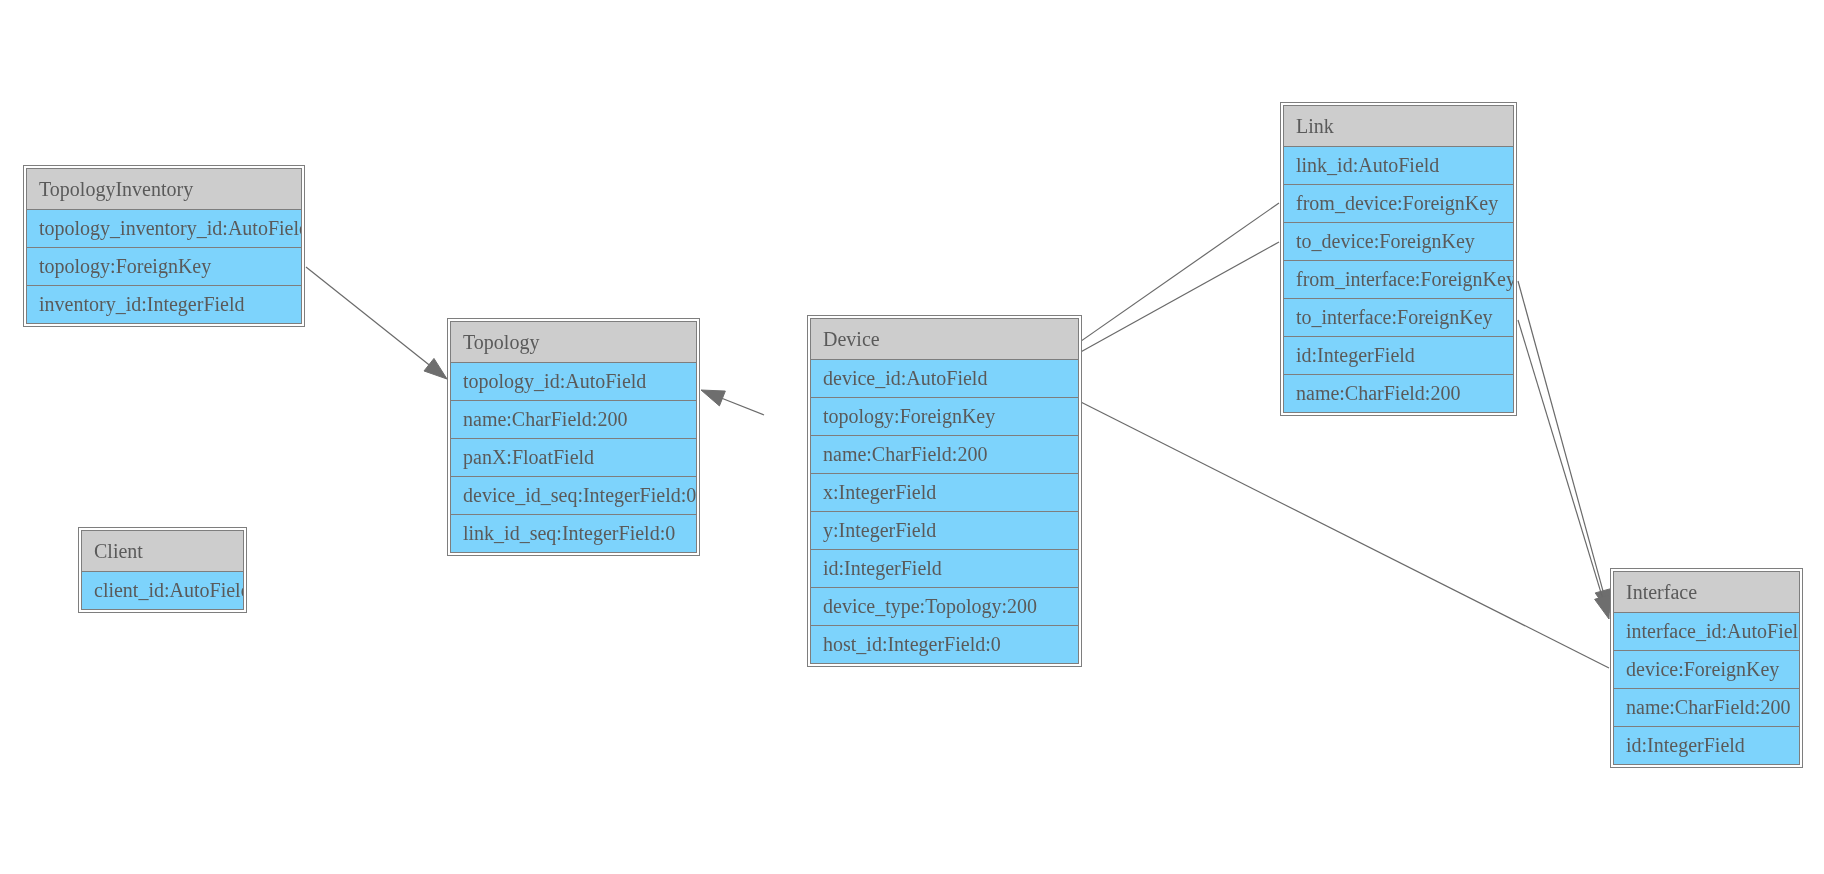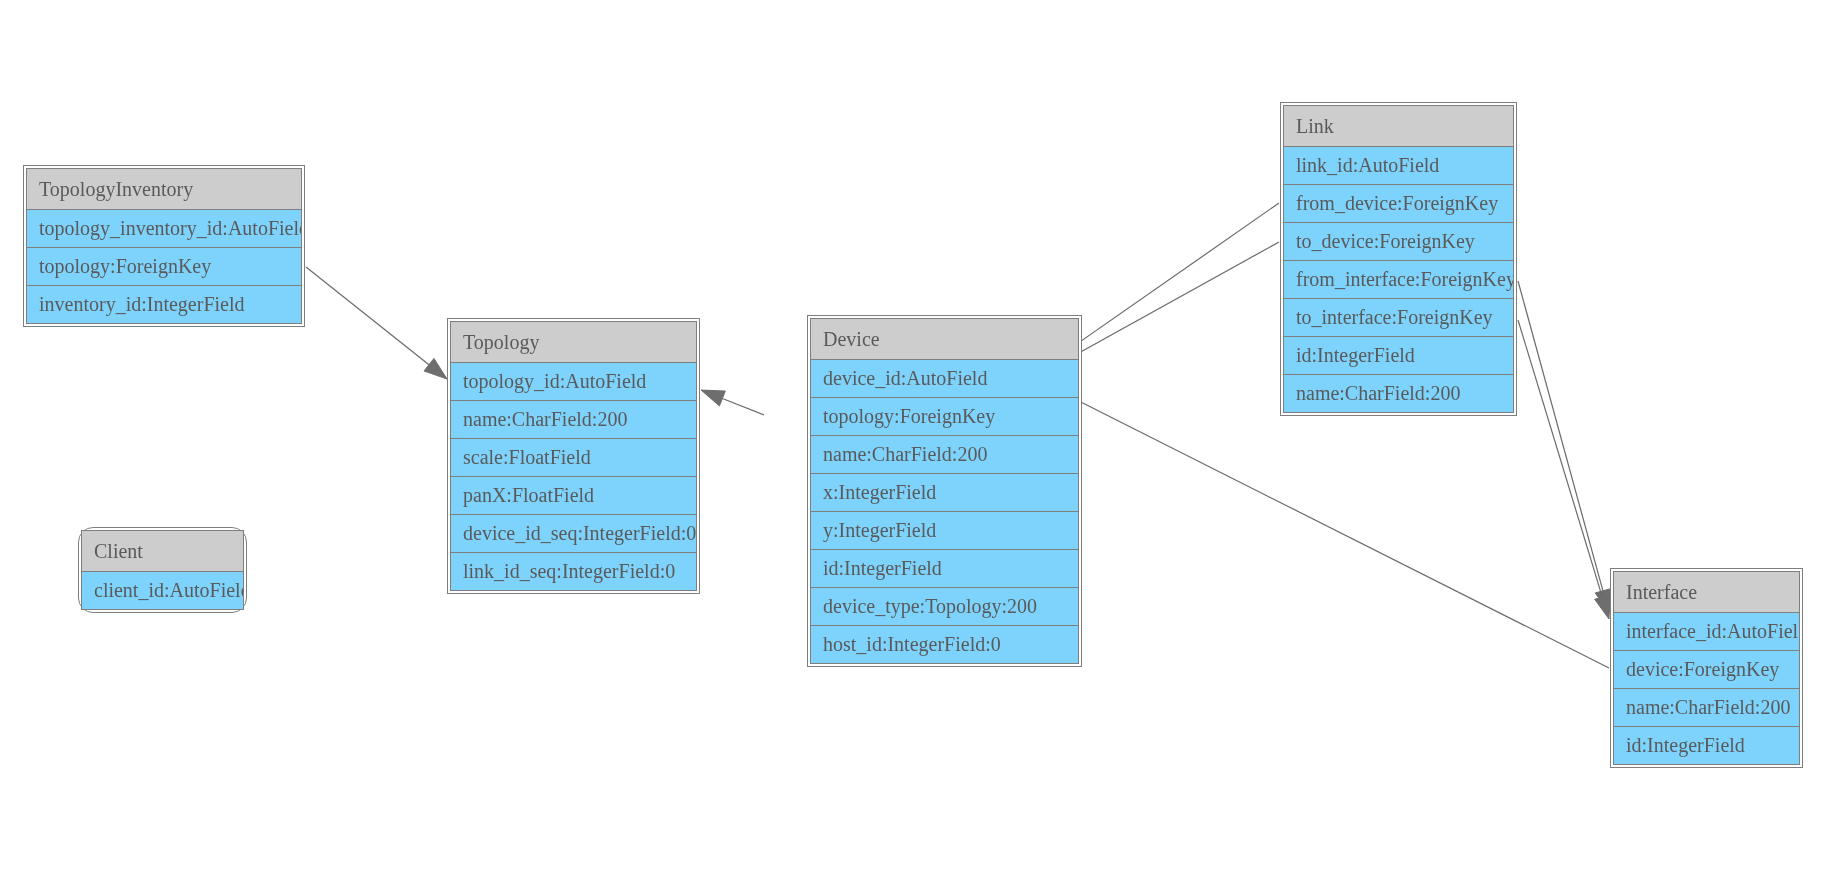--- a/index.html
+++ b/index.html
@@ -72,26 +72,25 @@
 <div class="model-table" style="left: 23px; top: 165px; width: 282px;">
       <div class="table-title">TopologyInventory</div>
       <div class="field-row">topology_inventory_id:AutoField</div>
       <div class="field-row">topology:ForeignKey</div>
       <div class="field-row">inventory_id:IntegerField</div>
     </div>
     <div class="model-table" style="left: 447px; top: 318px; width: 253px;">
       <div class="table-title">Topology</div>
       <div class="field-row">topology_id:AutoField</div>
       <div class="field-row">name:CharField:200</div>
-      <div class="field-row">scale:FloatField</div>
       <div class="field-row">panX:FloatField</div>
       <div class="field-row">device_id_seq:IntegerField:0</div>
       <div class="field-row">link_id_seq:IntegerField:0</div>
     </div>
-    <div class="model-table" style="left: 78px; top: 527px; width: 169px; border-radius: 15px;">
+    <div class="model-table" style="left: 78px; top: 527px; width: 169px;">
       <div class="table-title">Client</div>
       <div class="field-row">client_id:AutoField</div>
     </div>
     <div class="model-table" style="left: 765px; top: 315px; width: 275px; margin-left: 42px;">
       <div class="table-title">Device</div>
       <div class="field-row">device_id:AutoField</div>
       <div class="field-row">topology:ForeignKey</div>
       <div class="field-row">name:CharField:200</div>
       <div class="field-row">x:IntegerField</div>
       <div class="field-row">y:IntegerField</div>

